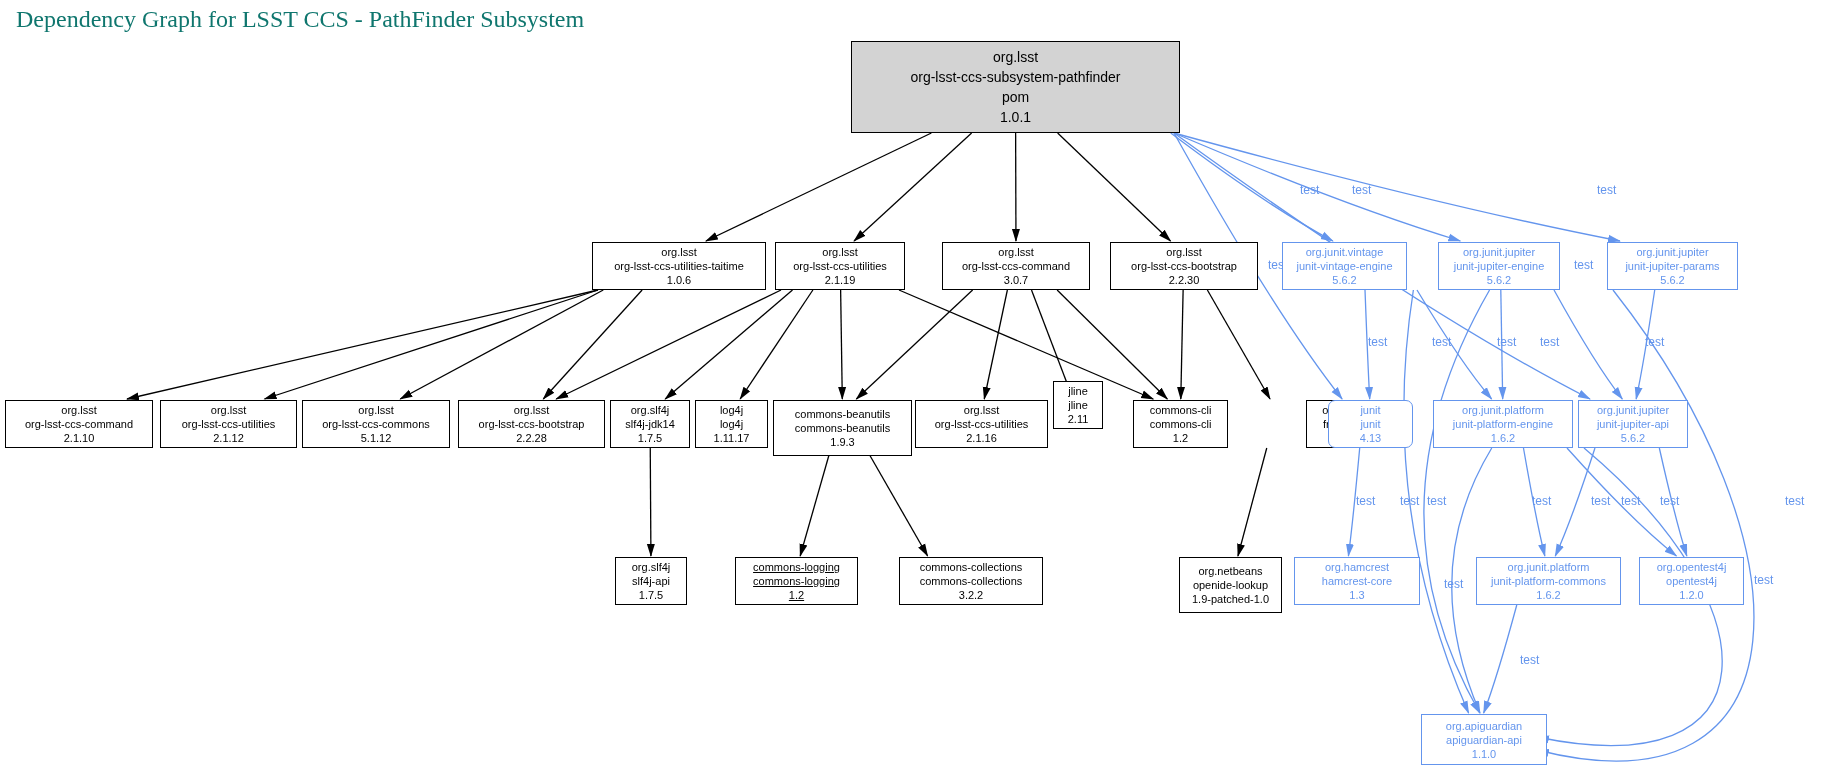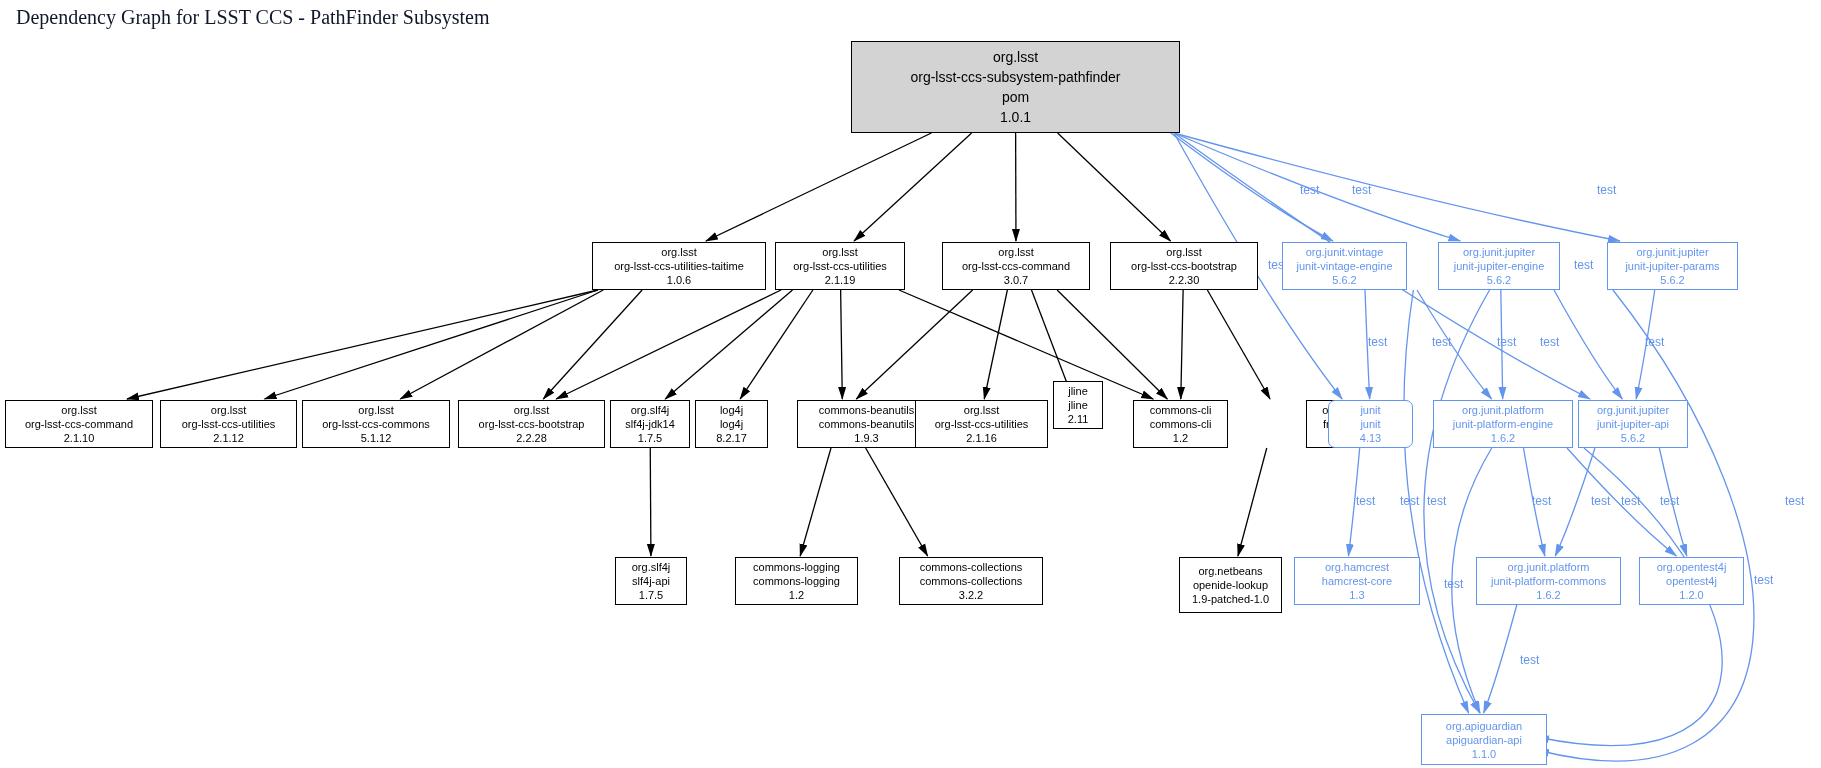--- a/index.html
+++ b/index.html
@@ -1,20 +1,20 @@
 <!DOCTYPE html>
 <html><head>
 <meta charset="utf-8">
 <style>
   html,body{margin:0;padding:0;background:#ffffff;}
   body{width:1821px;height:768px;position:relative;overflow:hidden;
        font-family:"Liberation Sans", sans-serif;}
   #canvas{position:absolute;inset:0;width:1821px;height:768px;}
   #title{position:absolute;left:16px;top:6px;font-family:"Liberation Serif", serif;
-         font-size:20px;color:#0f172a;white-space:nowrap;}
+         font-size:24px;color:#0f766e;white-space:nowrap;}
   #edges{position:absolute;left:0;top:0;width:1821px;height:768px;}
   .node{position:absolute;box-sizing:border-box;background:#fff;border:1px solid #000;
         display:flex;flex-direction:column;justify-content:center;align-items:center;
         font-size:11px;line-height:14px;color:#000;text-align:center;white-space:nowrap;
         overflow:hidden;}
   .node.root{background:var(--root-fill,#d3d3d3);font-size:14px;line-height:20px;}
   .node.test{border-color:var(--test-blue,#6495ED);color:var(--test-blue,#6495ED);}
   .edge-label{font-size:12px;fill:var(--test-blue,#6495ED);
               font-family:"Liberation Sans", sans-serif;}
 </style>
@@ -165,23 +165,23 @@
         <div>2.2.28</div>
       </div>
       <div class="node compile" style="left: 610px; top: 400px; width: 80px; height: 48px;">
         <div>org.slf4j</div>
         <div>slf4j-jdk14</div>
         <div>1.7.5</div>
       </div>
       <div class="node compile" style="left: 695px; top: 400px; width: 73px; height: 48px; text-align: right;">
         <div>log4j</div>
         <div>log4j</div>
-        <div>8.2.17</div>
-      </div>
-      <div class="node compile" style="left: 773px; top: 400px; width: 139px; height: 48px; margin-left: 24px;">
+        <div>1.11.17</div>
+      </div>
+      <div class="node compile" style="left: 773px; top: 400px; width: 139px; height: 56px;">
         <div>commons-beanutils</div>
         <div>commons-beanutils</div>
         <div>1.9.3</div>
       </div>
       <div class="node compile" style="left: 915px; top: 400px; width: 133px; height: 48px;">
         <div>org.lsst</div>
         <div>org-lsst-ccs-utilities</div>
         <div>2.1.16</div>
       </div>
       <div class="node compile" style="left: 1053px; top: 381px; width: 50px; height: 48px;">
@@ -212,21 +212,21 @@
       <div class="node test" style="left: 1578px; top: 400px; width: 110px; height: 48px;">
         <div>org.junit.jupiter</div>
         <div>junit-jupiter-api</div>
         <div>5.6.2</div>
       </div>
       <div class="node compile" style="left: 615px; top: 557px; width: 72px; height: 48px;">
         <div>org.slf4j</div>
         <div>slf4j-api</div>
         <div>1.7.5</div>
       </div>
-      <div class="node compile" style="left: 735px; top: 557px; width: 123px; height: 48px;">
+      <div class="node compile" style="left: 735px; top: 557px; width: 123px; height: 48px; text-decoration: underline;">
         <div>commons-logging</div>
         <div>commons-logging</div>
         <div>1.2</div>
       </div>
       <div class="node compile" style="left: 863px; top: 557px; width: 144px; height: 48px; margin-left: 36px;">
         <div>commons-collections</div>
         <div>commons-collections</div>
         <div>3.2.2</div>
       </div>
       <div class="node compile" style="left: 1179px; top: 557px; width: 103px; height: 56px;">

